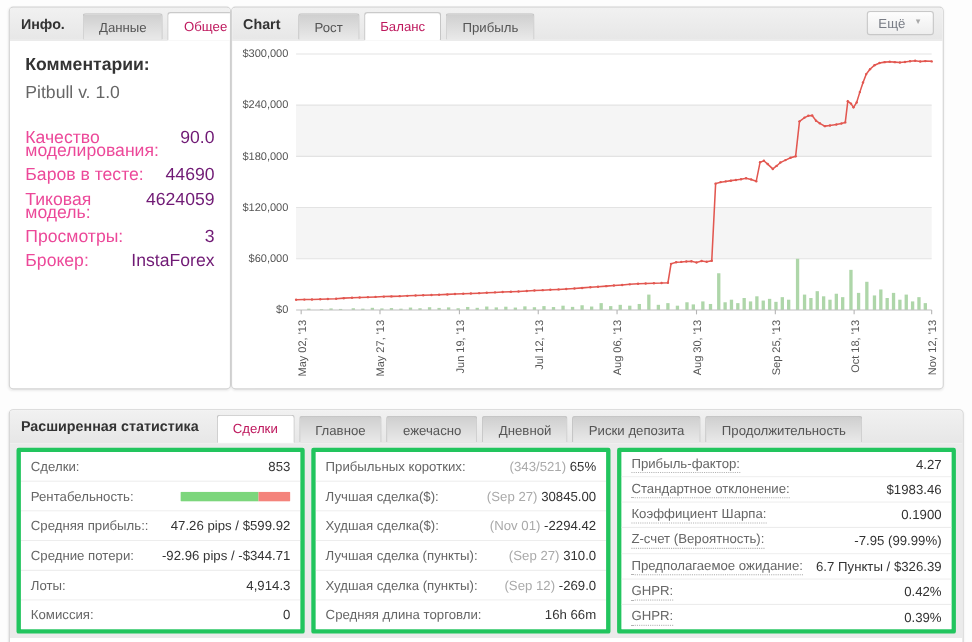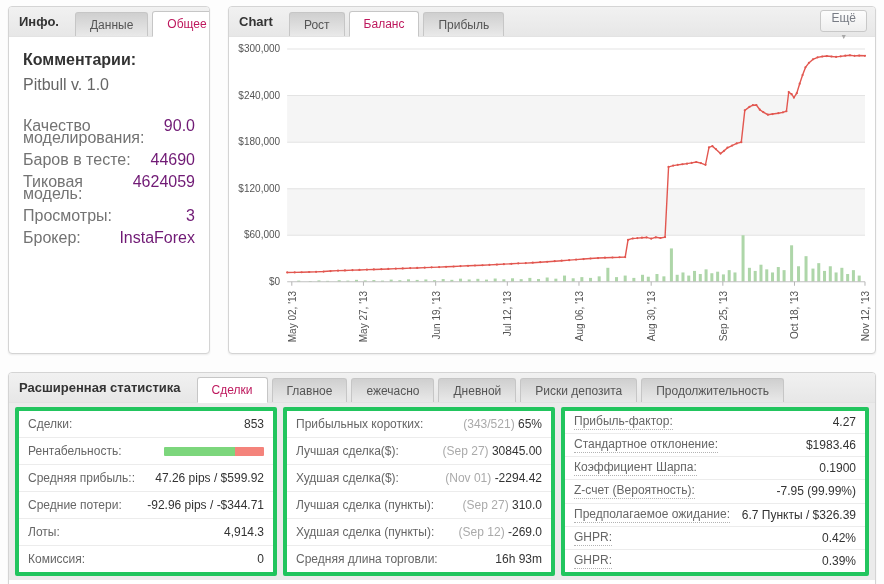--- a/index.html
+++ b/index.html
@@ -1,46 +1,46 @@
 <!DOCTYPE html>
 <html><head>
 <meta charset="utf-8">
 <style>
   * { margin:0; padding:0; box-sizing:border-box; }
   html,body { width:884px; height:584px; background:#fdfdfd; font-family:"Liberation Sans",sans-serif; overflow:hidden; }
   .page { padding:6px 8px; }
-  .top-row { display:flex; gap:18px; }
+  .top-row { display:flex; }
 
   .panel { border:1px solid #d4d4d4; border-radius:4px; background:#fff;
            box-shadow:0 1px 2px rgba(0,0,0,.07); overflow:hidden; }
   .panel-header { height:30px; background:linear-gradient(#f1f1f1,#e7e7e7);
                   display:flex; align-items:flex-end; padding:0 8px 0 10px;
                   border-bottom:1px solid #e3e3e3; }
   .panel-title { font-weight:bold; font-size:13px; color:#333; padding-bottom:7px; margin-right:12px; white-space:nowrap; }
   .tabs { display:flex; align-items:flex-end; height:100%; }
   .tab { display:flex; align-items:center; height:24px; padding:0 14px; margin-left:4px;
          font-size:12px; color:#555; background:linear-gradient(#cfcfcf,#e9e9e9);
          border:1px solid #c6c6c6; border-bottom:none; border-radius:3px 3px 0 0; cursor:pointer;
          font-family:"Liberation Sans",sans-serif; white-space:nowrap; }
   .tab.active { background:#fff; color:#be185d; height:26px; margin-bottom:-1px; border-bottom:1px solid #fff; }
 
   .info-panel { width:202px; height:348px; }
   .info-content { padding:14px 14px; font-size:16px; }
   .comments-label { font-weight:bold; color:#333; margin-bottom:7px; }
   .comments-value { color:#666; margin-bottom:26px; }
   .info-row { display:flex; justify-content:space-between; margin-bottom:10px; line-height:12px; }
-  .info-row .ilabel { color:#737373; }
+  .info-row .ilabel { color:#ec4899; }
   .info-row .ivalue { color:#701a75; }
 
   .chart-panel { width:648px; height:348px; }
   .more-btn { margin-left:auto; align-self:center; height:22px; margin-bottom:2px;
               display:flex; align-items:center; gap:8px; padding:0 10px;
               border:1px solid #c8c8c8; border-radius:3px;
               background:linear-gradient(#fdfdfd,#eeeeee); color:#787c85; font-size:12px;
-              cursor:pointer; font-family:"Liberation Sans",sans-serif;flex-direction:column; }
+              cursor:pointer; font-family:"Liberation Sans",sans-serif; }
   .more-btn .caret { font-size:7px; color:#a8a8a8; }
   .chart-area { padding:2px; }
   .chart-area svg { display:block; width:642px; height:311px; }
 
   .stats-panel { width:868px; height:224px; margin-top:18px; }
   .stats-header { height:30px; }
   .stats-table { display:flex; gap:6px; padding:4px 6px; background:#ebebeb; height:177px; }
   .scol { background:#fff; border:4px solid #22c55e; border-radius:2px; display:flex; flex-direction:column; overflow:hidden; }
   .scol1 { width:262px; } .scol2 { width:272px; } .scol3 { width:308px; }
   .srow { flex:1; display:flex; justify-content:space-between; align-items:center;
@@ -390,21 +390,21 @@
           <div class="srow">
             <span class="slabel">Лучшая сделка (пункты):</span>
             <span class="svalue"><span class="muted">(Sep 27) </span><span>310.0</span></span>
           </div>
           <div class="srow">
             <span class="slabel">Худшая сделка (пункты):</span>
             <span class="svalue"><span class="muted">(Sep 12) </span><span>-269.0</span></span>
           </div>
           <div class="srow">
             <span class="slabel">Средняя длина торговли:</span>
-            <span class="svalue"><span>16h 93m</span></span>
+            <span class="svalue"><span>16h 66m</span></span>
           </div>
         </div>
         <div class="scol scol3">
           <div class="srow">
             <span class="slabel dotted">Прибыль-фактор:</span>
             <span class="svalue"><span>4.27</span></span>
           </div>
           <div class="srow">
             <span class="slabel dotted">Стандартное отклонение:</span>
             <span class="svalue"><span>$1983.46</span></span>

